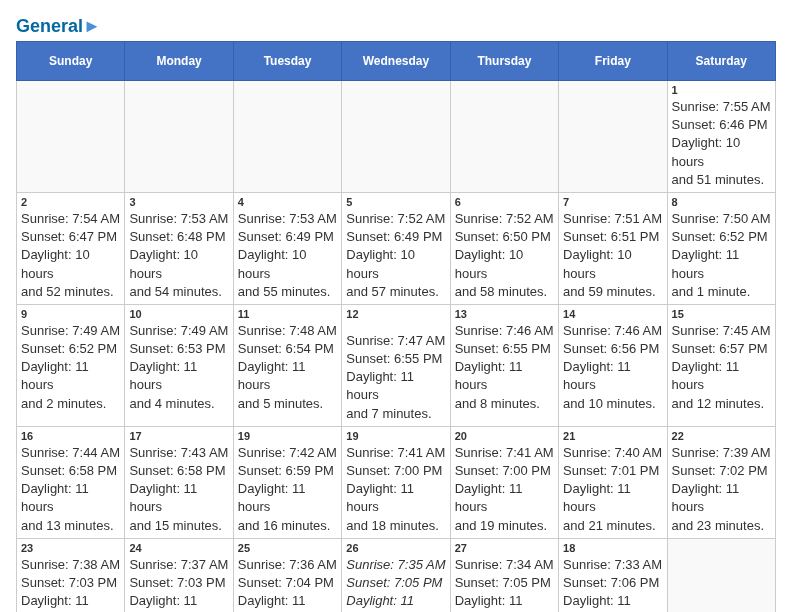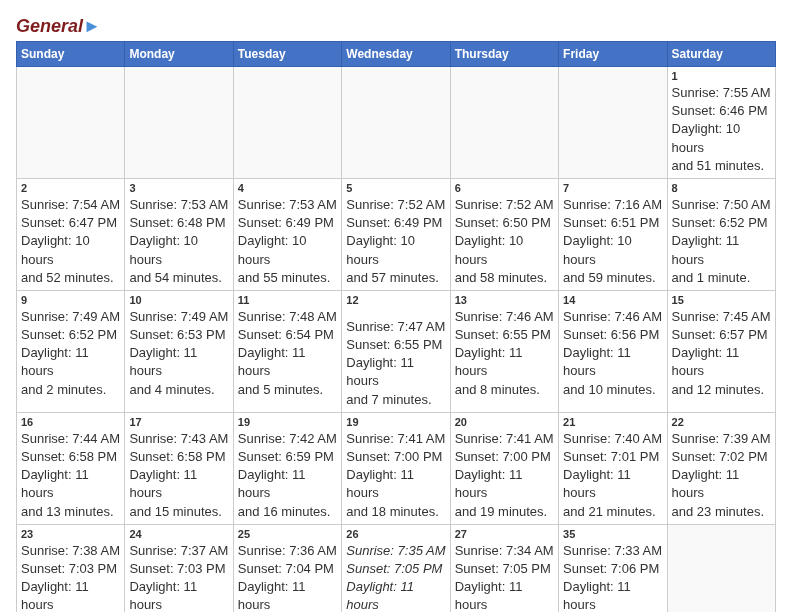--- a/index.html
+++ b/index.html
@@ -45,23 +45,23 @@
       border: 1px solid #ccc;
       border-collapse: collapse;
       width: 100%;
       table-layout: fixed;
     }
     .calendar th {
       background: #4472c4;
       color: #fff;
       font-size: 12px;
       font-weight: bold;
-      padding: 5px 4px;
+      padding: 12px 4px;
       border: 1px solid #3560b0;
-      text-align: left;
+      text-align: center;
     }
     .calendar td {
       border: 1px solid #ccc;
       vertical-align: top;
       padding: 3px 4px;
       font-size: 9px;
       color: #333;
       height: 82px;
     }
     .calendar td.empty {
@@ -80,21 +80,21 @@
     }
   </style>
 </head>
 <body>
 
 <div class="page">
   <div class="header-area">
     <div class="logo">
       <div style="display:flex;align-items:center;gap:2px;">
         <div style="font-size:18px;font-weight:bold;color:#333;">
-          <span style="color:#7f1d1d;font-style:italic;">General</span><span style="color:#4a90d9;">►</span>
+          <span style="color:#0369a1;">General</span><span style="color:#4a90d9;">►</span>
         </div>
       </div>
       <div style="font-size:18px;font-weight:bold;color:#4a90d9;margin-top:-4px;"></div>
     </div>
     <div class="title-area">
       <div class="month-title"></div>
       <div class="location"></div>
     </div>
   </div>
 
@@ -157,21 +157,21 @@
           </td>
           <td>
             <div class="day-number">6</div>
             <div class="day-info" style="white-space: pre-line;">Sunrise: 7:52 AM
 Sunset: 6:50 PM
 Daylight: 10 hours
 and 58 minutes.</div>
           </td>
           <td>
             <div class="day-number">7</div>
-            <div class="day-info" style="white-space: pre-line;">Sunrise: 7:16 AM
+            <div class="day-info" style="white-space: pre-line;">Sunrise: 7:51 AM
 Sunset: 6:51 PM
 Daylight: 10 hours
 and 59 minutes.</div>
           </td>
           <td>
             <div class="day-number">8</div>
             <div class="day-info" style="white-space: pre-line;">Sunrise: 7:50 AM
 Sunset: 6:52 PM
 Daylight: 11 hours
 and 1 minute.</div>
@@ -309,21 +309,21 @@
 and 29 minutes.</div>
           </td>
           <td>
             <div class="day-number">27</div>
             <div class="day-info" style="white-space: pre-line;">Sunrise: 7:34 AM
 Sunset: 7:05 PM
 Daylight: 11 hours
 and 31 minutes.</div>
           </td>
           <td>
-            <div class="day-number">35</div>
+            <div class="day-number">18</div>
             <div class="day-info" style="white-space: pre-line;">Sunrise: 7:33 AM
 Sunset: 7:06 PM
 Daylight: 11 hours
 and 33 minutes.</div>
           </td>
           <td class="empty"></td>
         </tr>
       </tbody>
   </table>
 </div>

